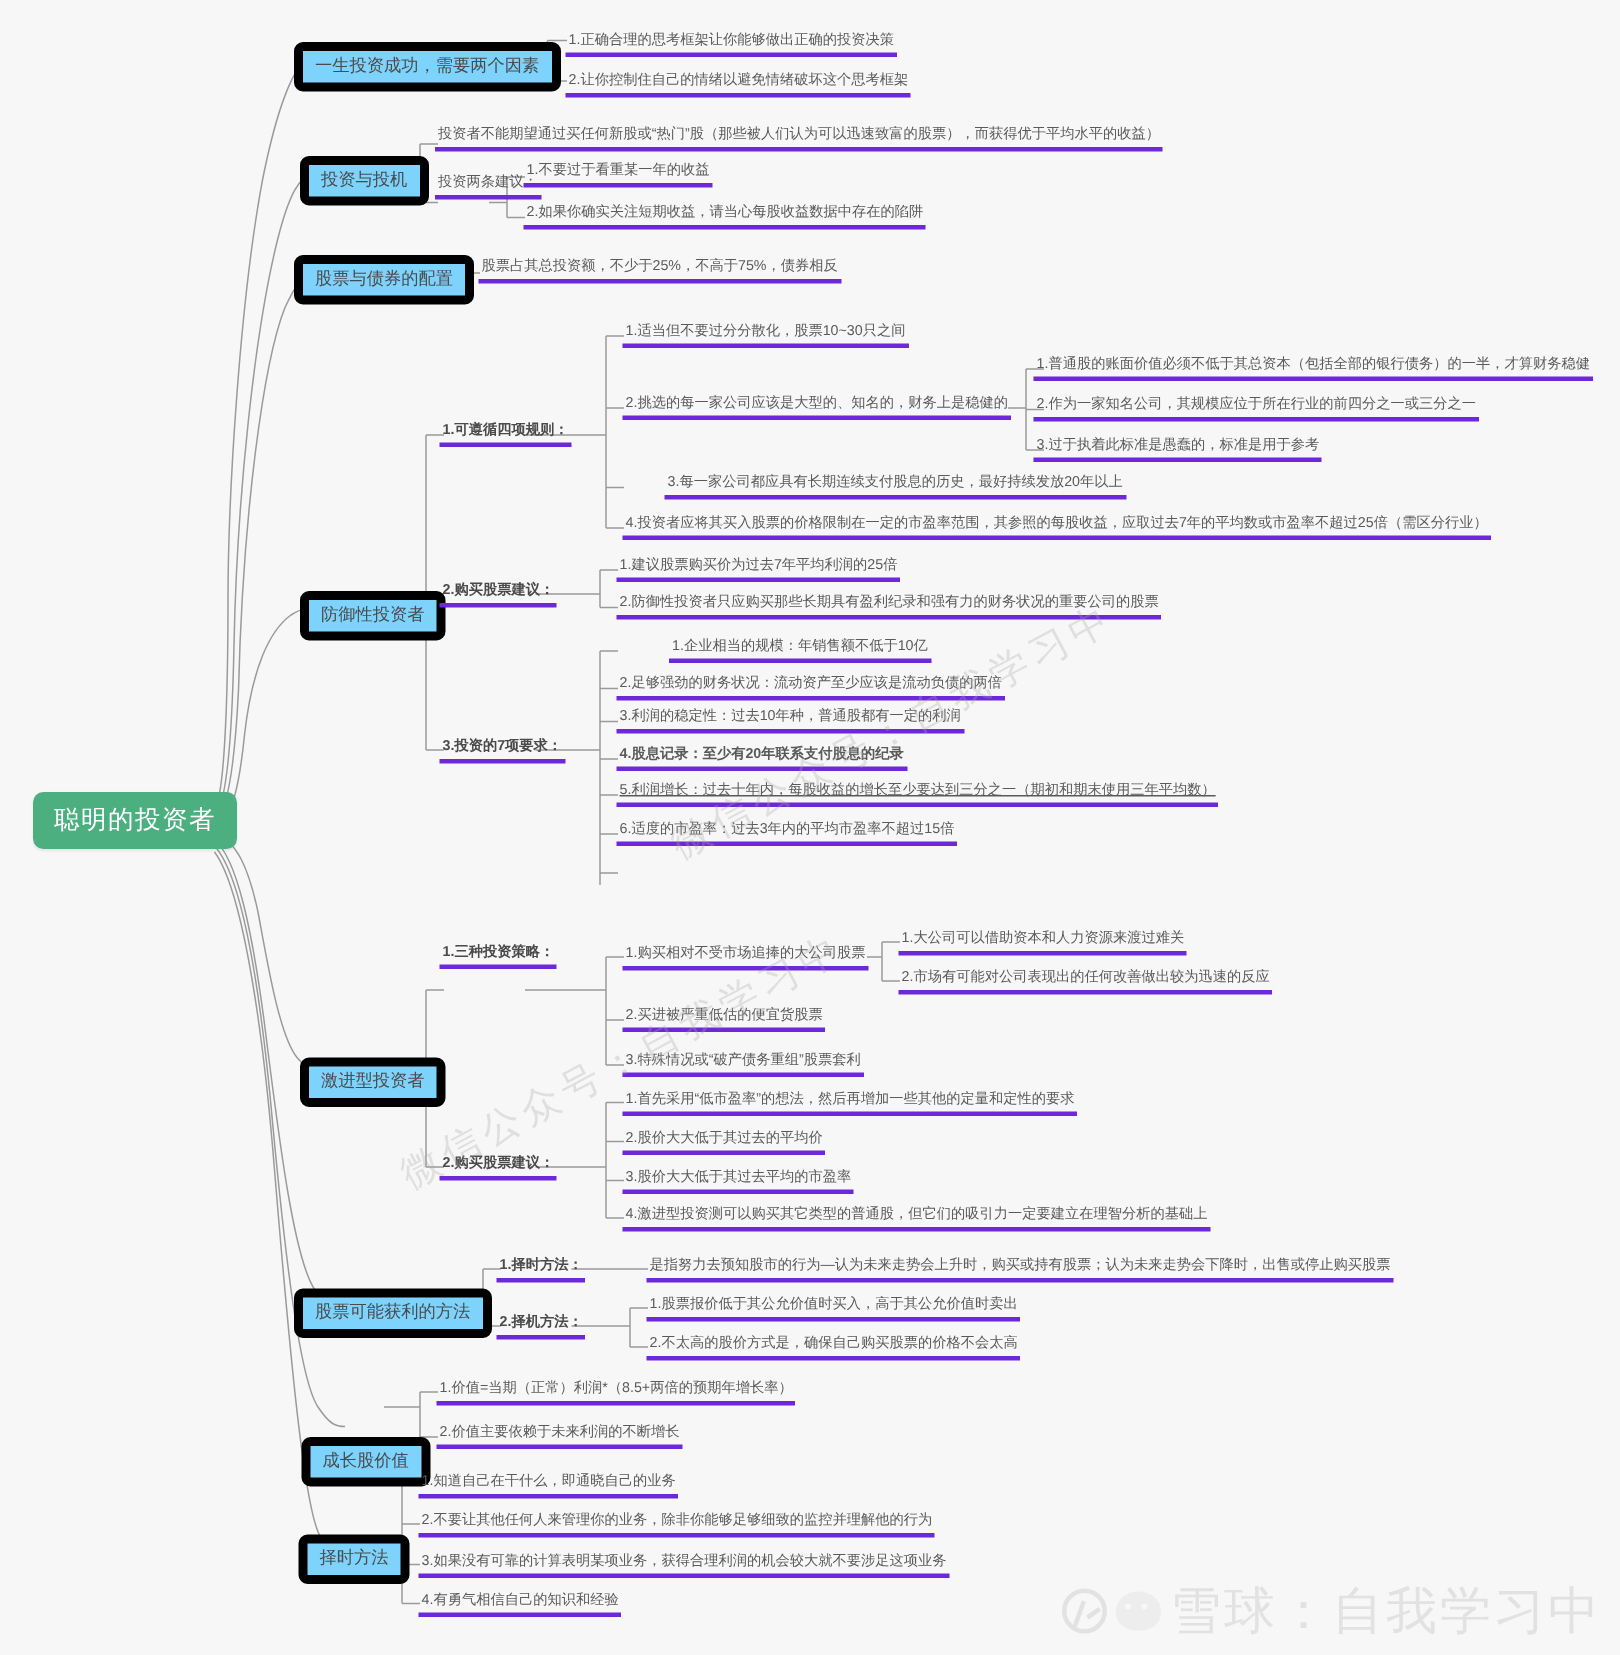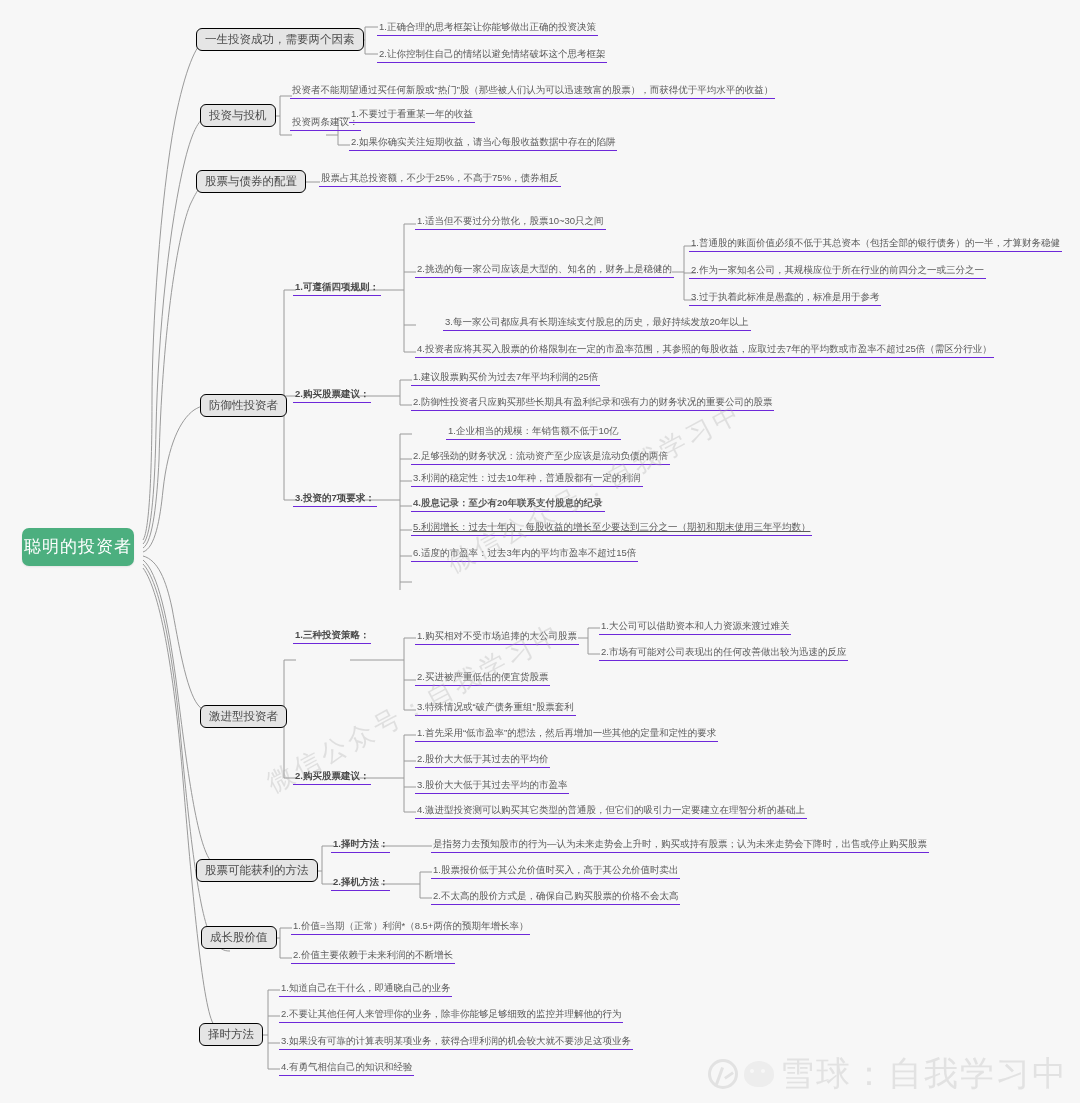--- a/index.html
+++ b/index.html
@@ -16,39 +16,39 @@
   .node {
     position:absolute;
     white-space:nowrap;
     line-height:1.15;
   }
   
   .root-node {
     background:#4caf7f;
     color:#ffffff;
     border-radius:7px;
-    padding:9px 2px;
+    padding:9px 14px;
     font-size:17px;
     letter-spacing:1px;
     box-shadow:0 1px 2px rgba(0,0,0,.08);
   }
   
   .boxed {
-    background:#e5e5e5;
-    border:1px solid #000000;
+    background:#7dd3fc;
+    border:6px solid #000000;
     border-radius:6px;
     padding:4px 8px;
     font-size:11.5px;
     color:#4b4b4b;
   }
   
   .plain {
     font-size:9.5px;
     color:#5a5a5a;
-    border-bottom:1px solid #6d28d9;
+    border-bottom:3px solid #6d28d9;
     padding:1px 2px 2px 2px;
   }
   .plain.bold { font-weight:bold; color:#4a4a4a; }
   .plain.nobold { font-weight:normal; }
   .plain.wrap { white-space:normal; }
   .watermark-big {
     position:absolute;
     color:rgba(170,170,170,.30);
     font-size:26px;
     transform:rotate(-28deg);
@@ -196,21 +196,21 @@
   <div class="node plain" style="left:415px; top:779px;">3.股价大大低于其过去平均的市盈率</div>
   <div class="node plain" style="left:415px; top:804px;">4.激进型投资测可以购买其它类型的普通股，但它们的吸引力一定要建立在理智分析的基础上</div>
 
   <div class="node boxed" style="left:196px; top:859px;">股票可能获利的方法</div>
   <div class="node plain bold" style="left:331px; top:838px;">1.择时方法：</div>
   <div class="node plain" style="left:431px; top:838px;">是指努力去预知股市的行为—认为未来走势会上升时，购买或持有股票；认为未来走势会下降时，出售或停止购买股票</div>
   <div class="node plain bold" style="left:331px; top:876px;">2.择机方法：</div>
   <div class="node plain" style="left:431px; top:864px;">1.股票报价低于其公允价值时买入，高于其公允价值时卖出</div>
   <div class="node plain" style="left:431px; top:890px;">2.不太高的股价方式是，确保自己购买股票的价格不会太高</div>
 
-  <div class="node boxed" style="left:201px; top:926px;">成长股价值</div>
+  <div class="node boxed" style="left:201px; top:958px;">成长股价值</div>
   <div class="node plain" style="left:291px; top:920px;">1.价值=当期（正常）利润*（8.5+两倍的预期年增长率）</div>
   <div class="node plain" style="left:291px; top:949px;">2.价值主要依赖于未来利润的不断增长</div>
 
   <div class="node boxed" style="left:199px; top:1023px;">择时方法</div>
   <div class="node plain" style="left:279px; top:982px;">1.知道自己在干什么，即通晓自己的业务</div>
   <div class="node plain" style="left:279px; top:1008px;">2.不要让其他任何人来管理你的业务，除非你能够足够细致的监控并理解他的行为</div>
   <div class="node plain" style="left:279px; top:1035px;">3.如果没有可靠的计算表明某项业务，获得合理利润的机会较大就不要涉足这项业务</div>
   <div class="node plain" style="left:279px; top:1061px;">4.有勇气相信自己的知识和经验</div>
 
   <div class="watermark-big" style="left:430px; top:470px;">微信公众号：自我学习中</div>

